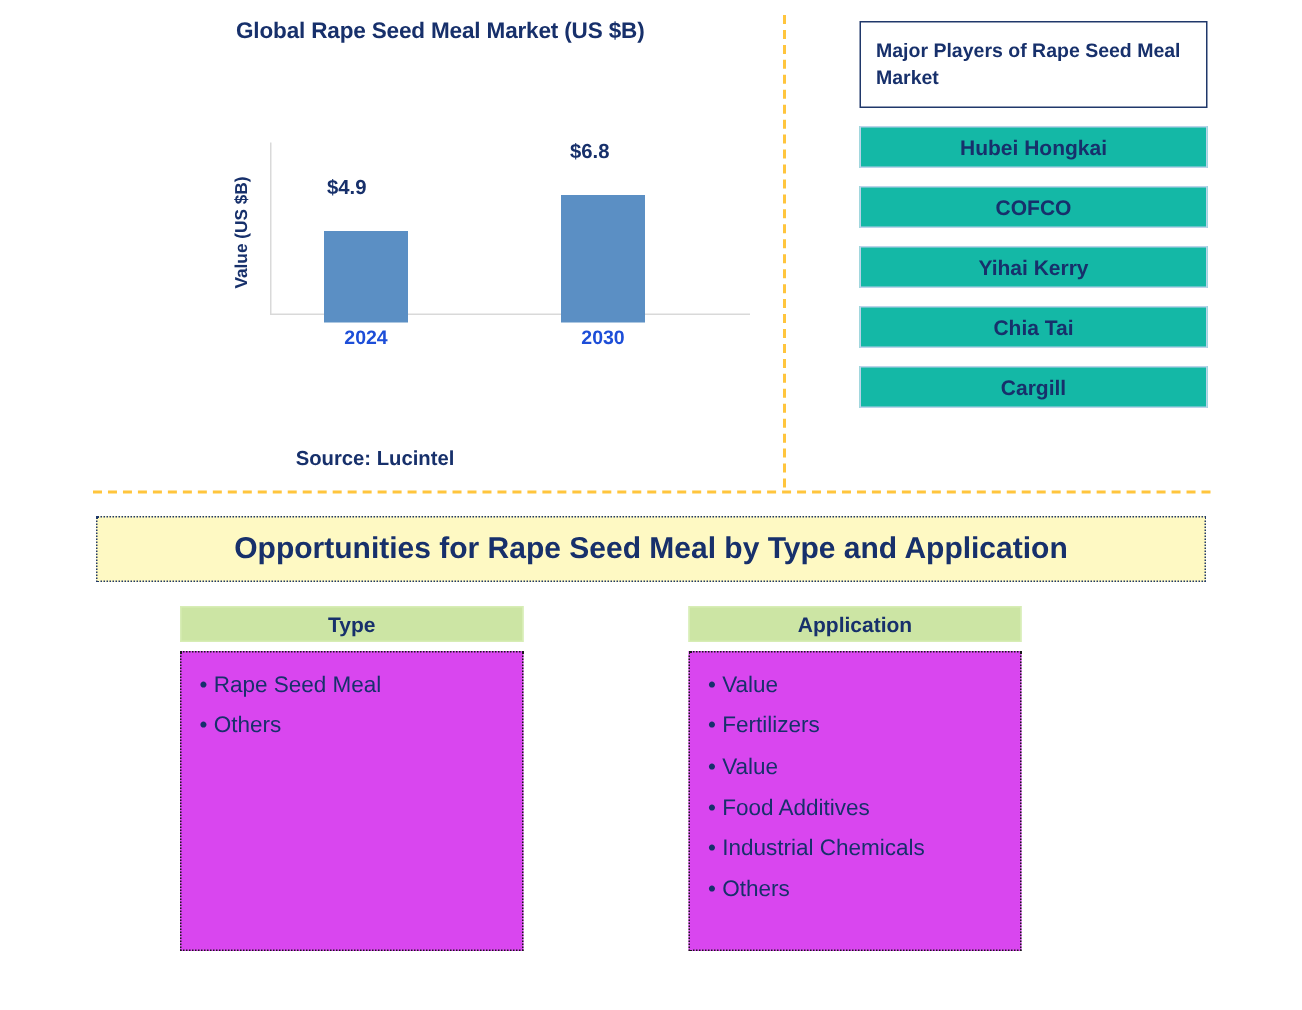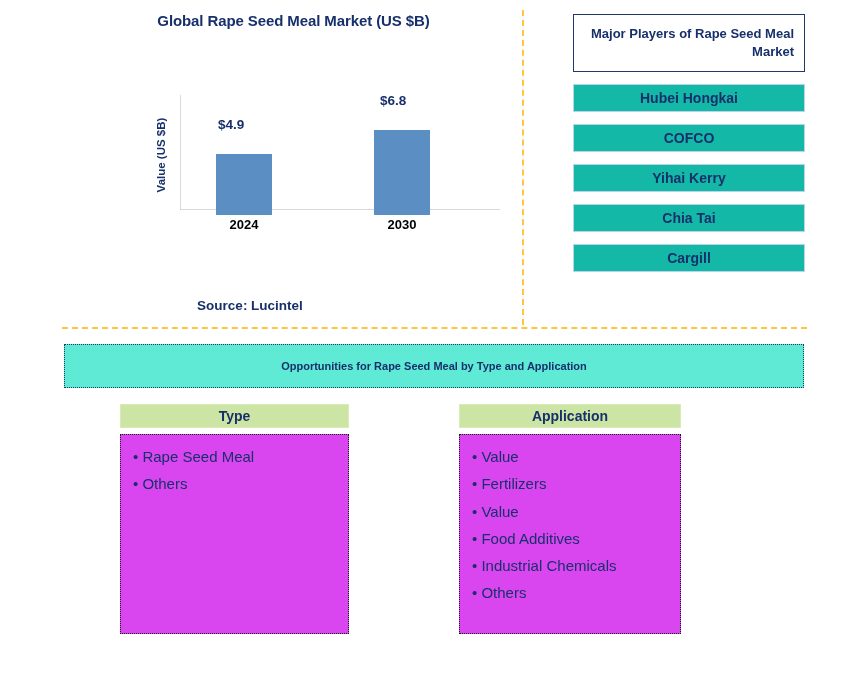--- a/index.html
+++ b/index.html
@@ -89,21 +89,21 @@
   #value-2024 { left: 60px; top: 22px; }
   #value-2030 { left: 222px; top: -2px; }
 
   .x-tick {
     position: absolute;
     top: 122px;
     width: 56px;
     text-align: center;
     font-size: 13px;
     font-weight: bold;
-    color: #000000;
+    color: #1d4ed8;
   }
   #tick-2024 { left: 58px; }
   #tick-2030 { left: 216px; }
 
   #cagr-wrap {
     position: absolute;
     left: 108px; top: -8px;
     width: 160px; height: 52px;
   }
   #cagr-ellipse {
@@ -160,21 +160,21 @@
     left: 573px; top: 14px;
     width: 232px;
   }
   #players-header {
     border: 1.6px solid #20386A;
     background: #ffffff;
     height: 58px;
     display: flex;
     align-items: center;
     justify-content: center;
-    text-align: right;
+    text-align: left;
     font-size: 13px;
     font-weight: bold;
     color: #17306B;
     line-height: 1.35;
     padding: 0 10px;
     box-sizing: border-box;
   }
   .player-box {
     margin-top: 12px;
     border: 1px solid #BBD3EA;
@@ -187,26 +187,26 @@
     color: #17306B;
     font-weight: bold;
   }
 
   
   #opportunities-banner {
     position: absolute;
     left: 64px; top: 344px;
     width: 740px; height: 44px;
     border: 1.5px dotted #20386A;
-    background: #5eead4;
-    box-sizing: border-box;
-    display: flex;
-    align-items: center;
-    justify-content: center;
-    font-size: 11px;
+    background: #fef9c3;
+    box-sizing: border-box;
+    display: flex;
+    align-items: center;
+    justify-content: center;
+    font-size: 20px;
     font-weight: bold;
     color: #17306B;
   }
 
   .col { position: absolute; }
   #col-type { left: 120px; top: 404px; width: 229px; }
   #col-application { left: 459px; top: 404px; width: 222px; }
 
   .col-header {
     background: #CCE5A4;

